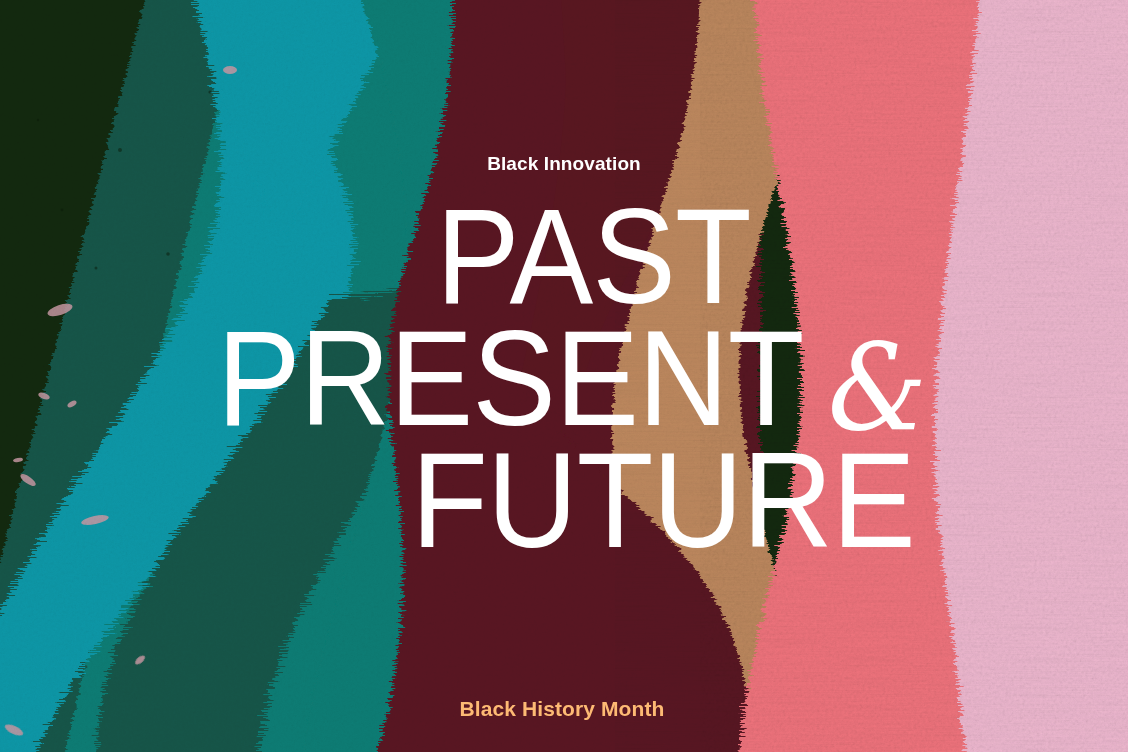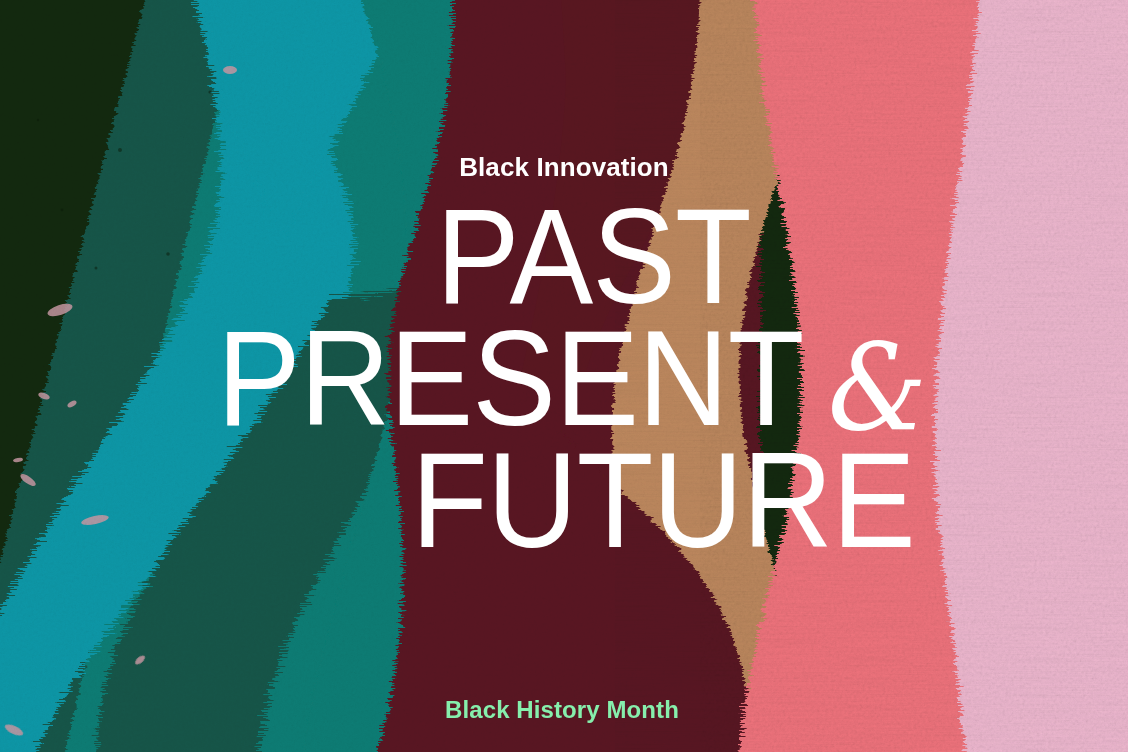--- a/index.html
+++ b/index.html
@@ -28,33 +28,33 @@
     z-index:5;
     pointer-events:none;
   }
   .kicker{
     position:absolute;
     top:154px;
     left:0;
     width:1128px;
     text-align:center;
     color:#ffffff;
-    font-size:26px;
+    font-size:19px;
     font-weight:600;
     letter-spacing:.1px;
     line-height:1;
   }
   .footer{
     position:absolute;
     top:698px;
     left:0;
     width:1124px;
     text-align:center;
-    color:#86efac;
-    font-size:24px;
+    color:#fdba74;
+    font-size:21px;
     font-weight:700;
     letter-spacing:.1px;
     line-height:1;
   }
   .headline{
     position:absolute;
     top:196px;
     left:8px;
     width:1128px;
     color:#ffffff;

